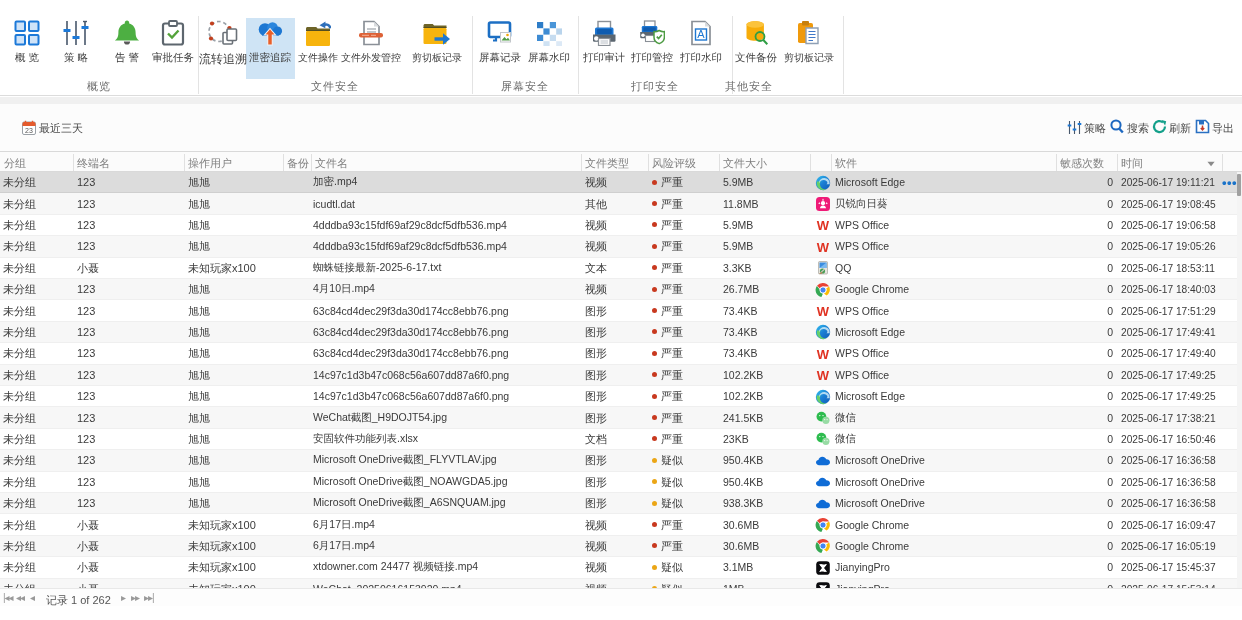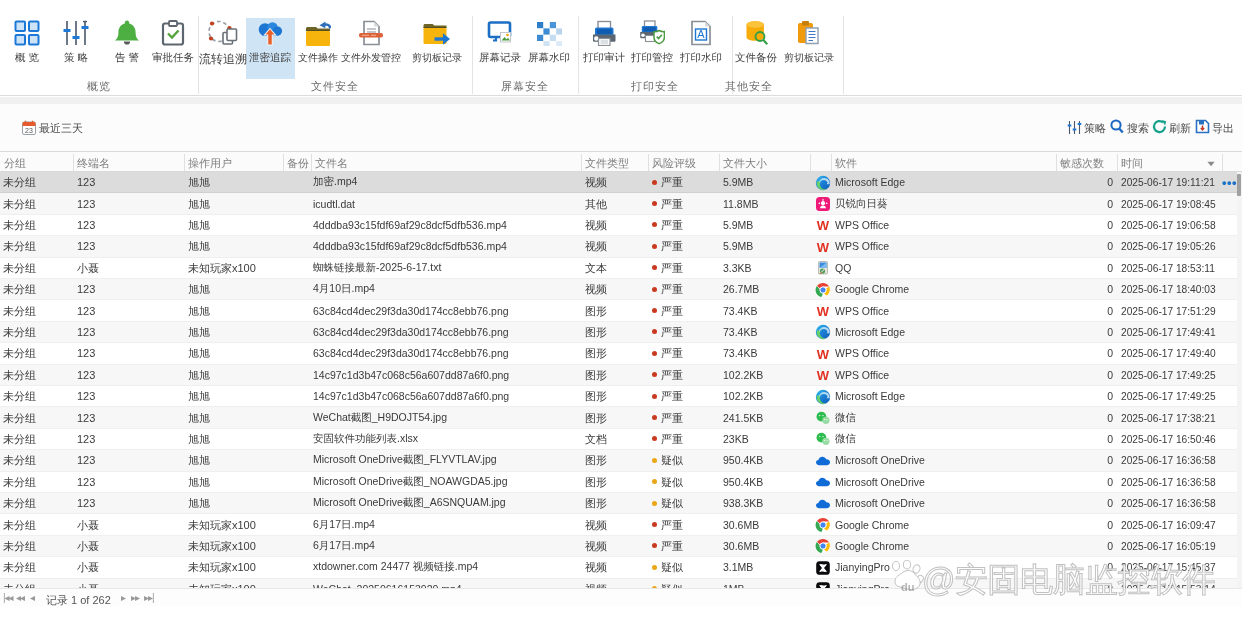--- a/index.html
+++ b/index.html
@@ -672,25 +672,12 @@
 <div id="vscroll"></div>
 <div id="recbar">
       <span class="nav" style="left:3px">|◂◂</span>
       <span class="nav" style="left:16px">◂◂</span>
       <span class="nav" style="left:30px">◂</span>
       <span id="rectxt">记录 1 of 262</span>
       <span class="nav" style="left:121px">▸</span>
       <span class="nav" style="left:131px">▸▸</span>
       <span class="nav" style="left:144px">▸▸|</span>
     </div>
-<div id="wm">
-      <svg class="abs" style="left:0;top:4px" width="36" height="38" viewBox="0 0 36 38">
-        <g fill="rgba(255,255,255,0.93)" stroke="rgba(170,170,170,0.7)" stroke-width="1">
-          <ellipse cx="8" cy="6" rx="3.6" ry="4.6"></ellipse>
-          <ellipse cx="19" cy="4.6" rx="3.6" ry="4.4"></ellipse>
-          <ellipse cx="28.5" cy="9" rx="3.4" ry="4.2" transform="rotate(20 28.5 9)"></ellipse>
-          <ellipse cx="32" cy="19" rx="3" ry="3.8" transform="rotate(30 32 19)"></ellipse>
-          <path d="M14 13c5-4 10-3 13 1 2.5 3.5 6 5.5 5 10-.8 3.8-4.5 5.5-9 5.5-5.5 0-7-2-10.5-2.5C9 26.5 7 25 7 21.5 7 17 10 16 14 13z"></path>
-        </g>
-        <text x="13" y="31" font-family="Liberation Sans" font-size="11" font-weight="bold" fill="rgba(120,120,120,0.55)">du</text>
-      </svg>
-      <span id="wmtext">@安固电脑监控软件</span>
-    </div>
 </div>
 </body></html>

